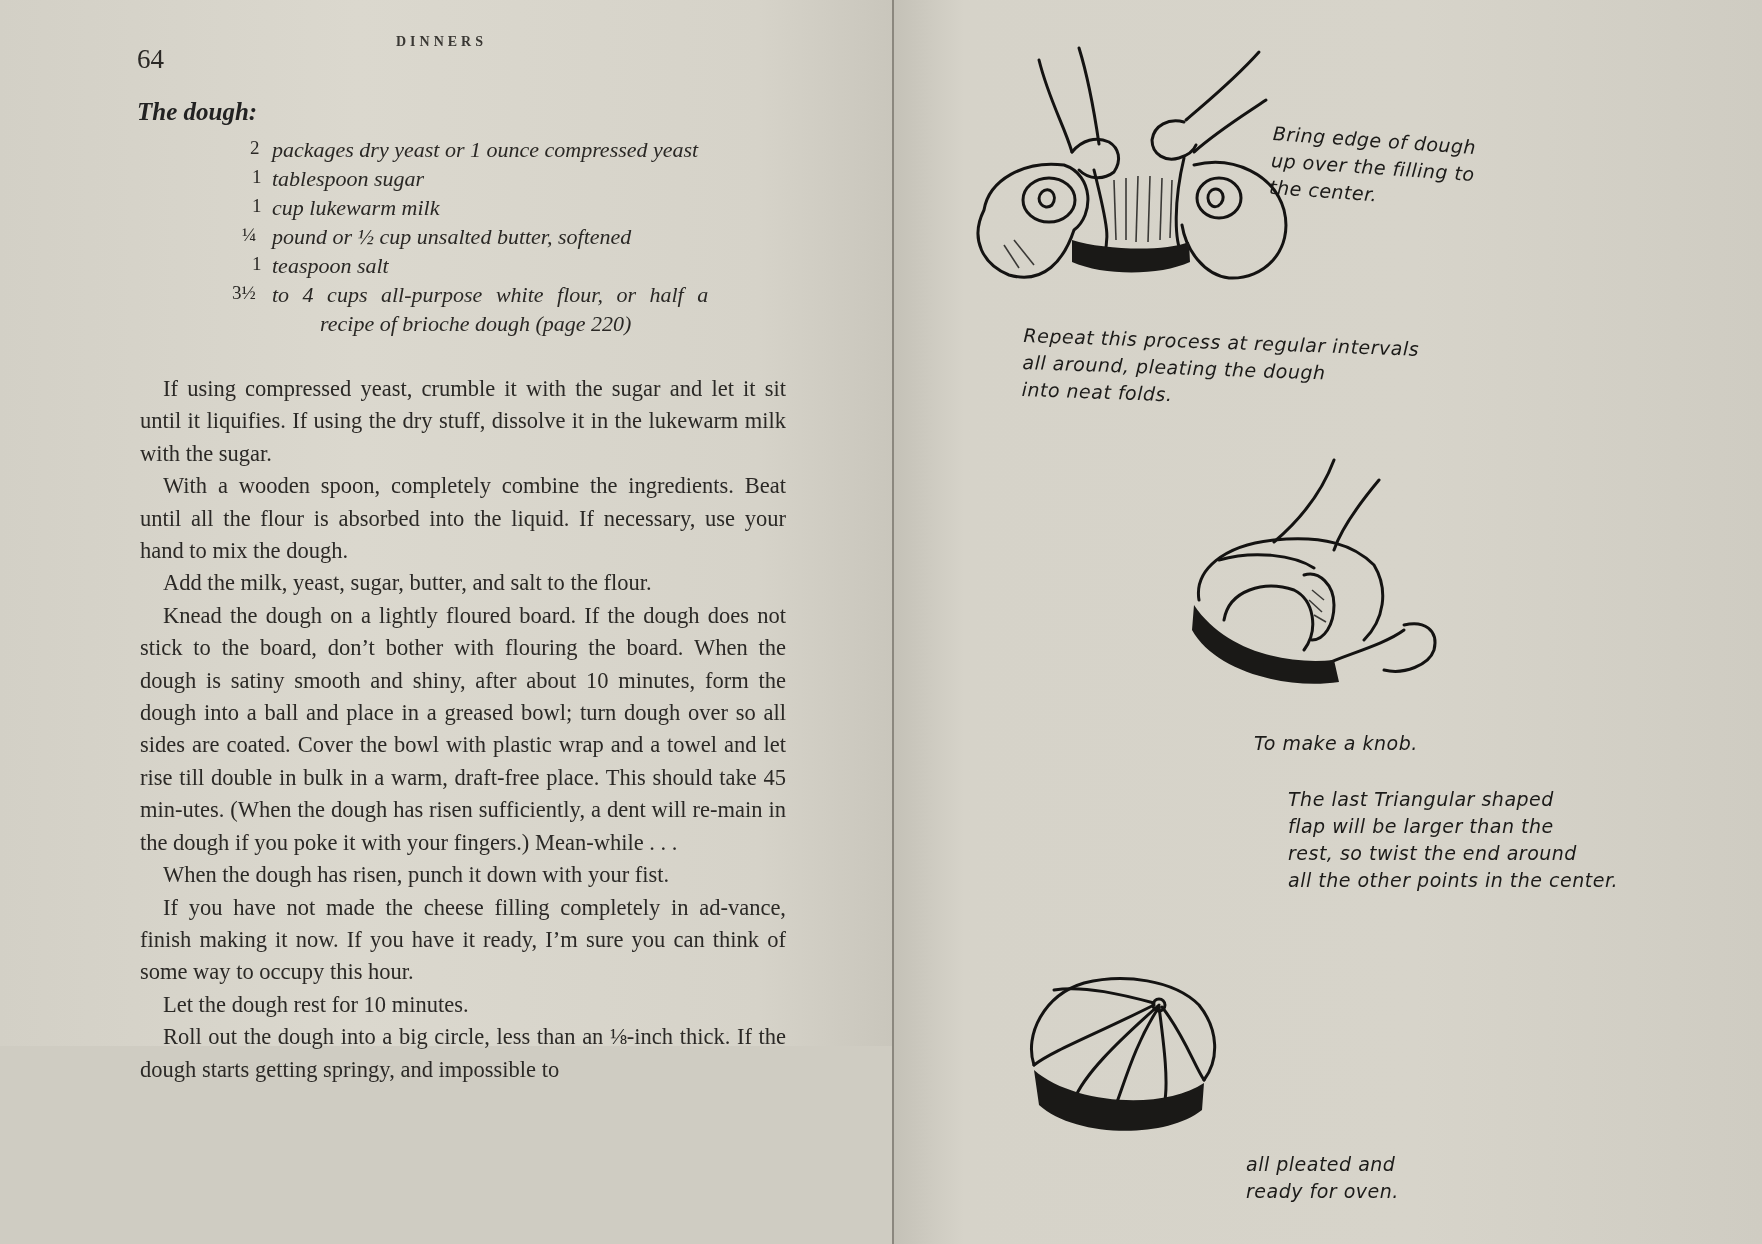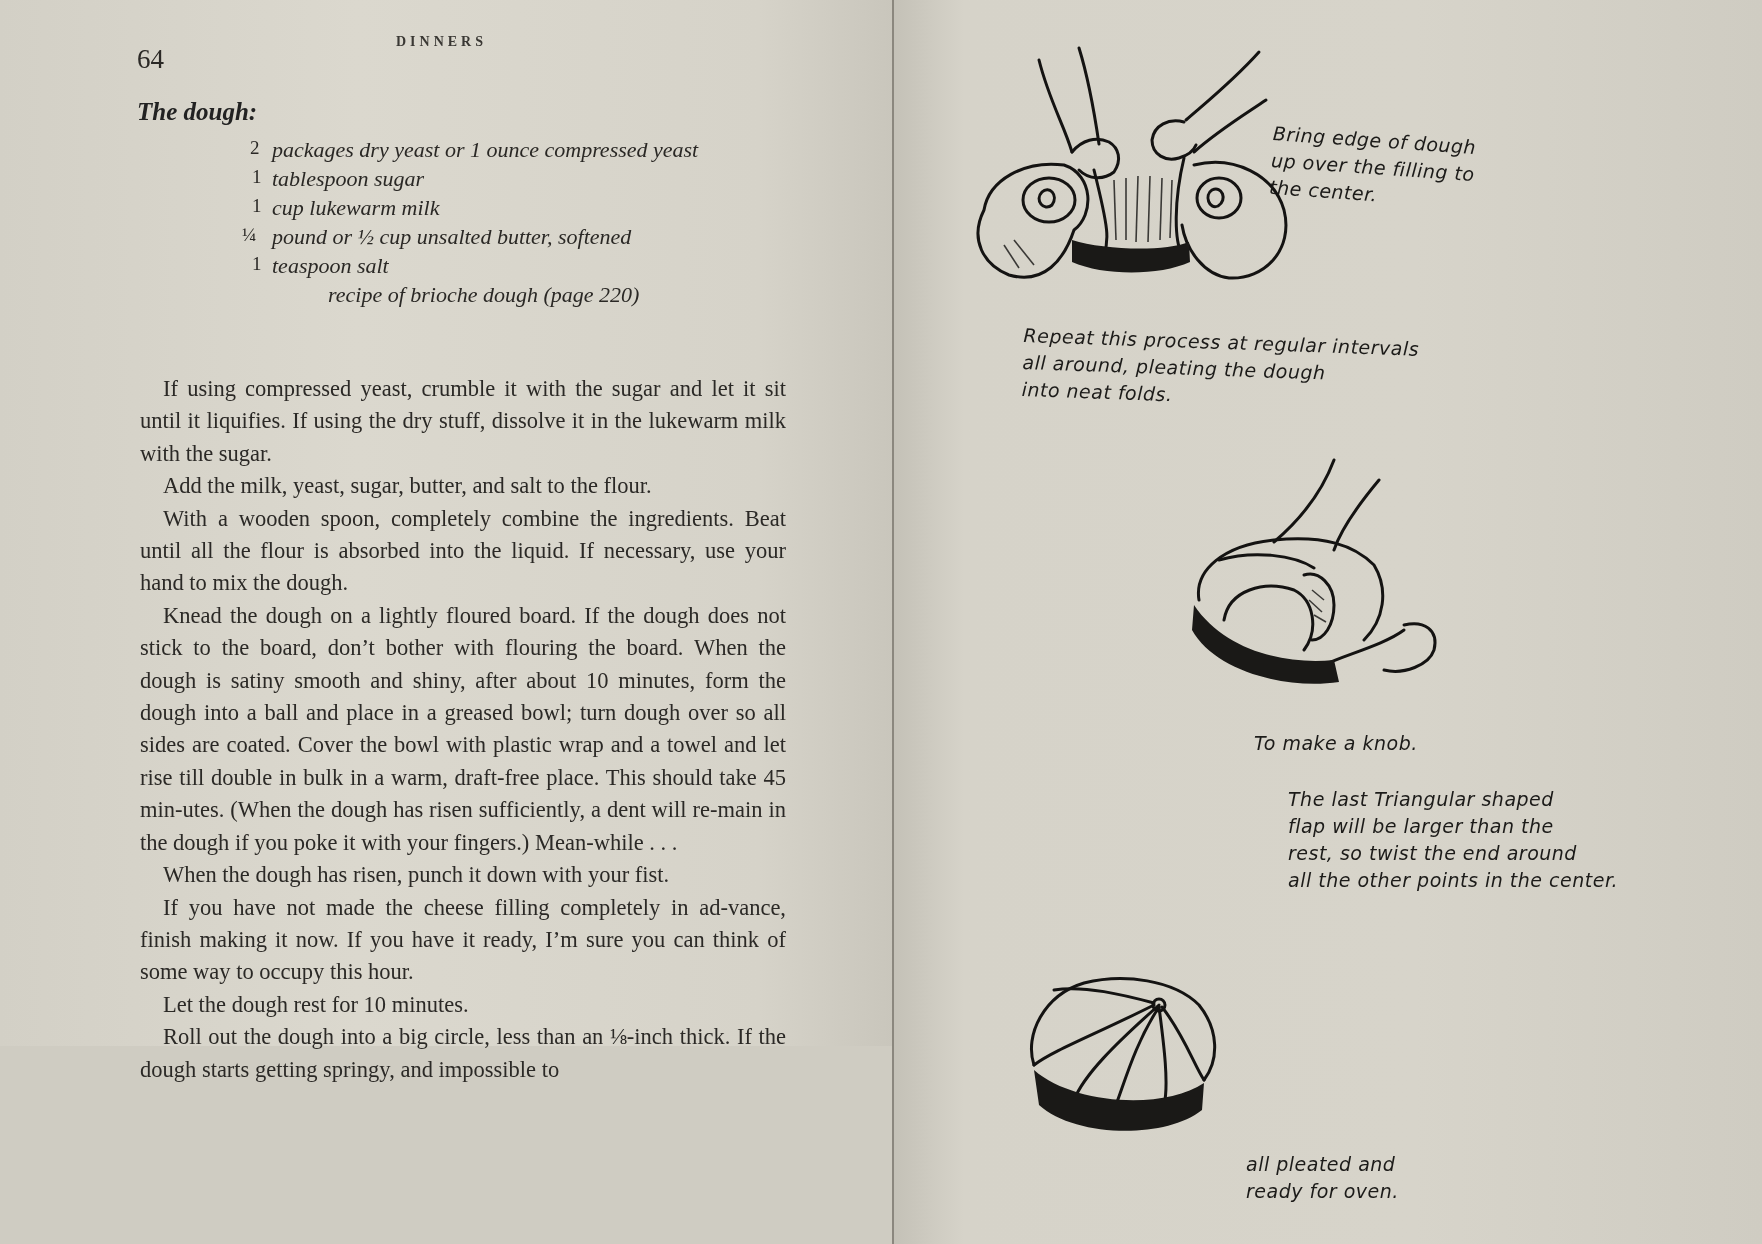--- a/index.html
+++ b/index.html
@@ -78,28 +78,32 @@
       </div>
       <div class="ing-row">
         <span class="ing-qty" style="right:auto;left:22px;">¼</span>
         <span class="ing-text">pound or ½ cup unsalted butter, softened</span>
       </div>
       <div class="ing-row">
         <span class="ing-qty" style="right:auto;left:32px;">1</span>
         <span class="ing-text">teaspoon salt</span>
       </div>
       <div class="ing-row">
-        <span class="ing-cont" style="left:108px;text-align:right;">recipe of brioche dough (page 220)</span>
+        <span class="ing-qty" style="right:auto;left:12px;">3½</span>
+        <span class="ing-text" style="left:52px;word-spacing:8px;">to 4 cups all-purpose white flour, or half a</span>
+      </div>
+      <div class="ing-row">
+        <span class="ing-cont" style="left:100px;text-align:right;">recipe of brioche dough (page 220)</span>
       </div>
     </div>
 
     <div class="body-text">
       <p>If using compressed yeast, crumble it with the sugar and let it sit until it liquifies. If using the dry stuff, dissolve it in the lukewarm milk with the sugar.</p>
+      <p>With a wooden spoon, completely combine the ingredients. Beat until all the flour is absorbed into the liquid. If necessary, use your hand to mix the dough.</p>
       <p>Add the milk, yeast, sugar, butter, and salt to the flour.</p>
-      <p>With a wooden spoon, completely combine the ingredients. Beat until all the flour is absorbed into the liquid. If necessary, use your hand to mix the dough.</p>
       <p>Knead the dough on a lightly floured board. If the dough does not stick to the board, don’t bother with flouring the board. When the dough is satiny smooth and shiny, after about 10 minutes, form the dough into a ball and place in a greased bowl; turn dough over so all sides are coated. Cover the bowl with plastic wrap and a towel and let rise till double in bulk in a warm, draft-free place. This should take 45 min-utes. (When the dough has risen sufficiently, a dent will re-main in the dough if you poke it with your fingers.) Mean-while . . .</p>
       <p>When the dough has risen, punch it down with your fist.</p>
       <p>If you have not made the cheese filling completely in ad-vance, finish making it now. If you have it ready, I’m sure you can think of some way to occupy this hour.</p>
       <p>Let the dough rest for 10 minutes.</p>
       <p>Roll out the dough into a big circle, less than an ⅛-inch thick. If the dough starts getting springy, and impossible to</p>
     </div>
   </div>
 
   <div class="gutter"></div>
 

